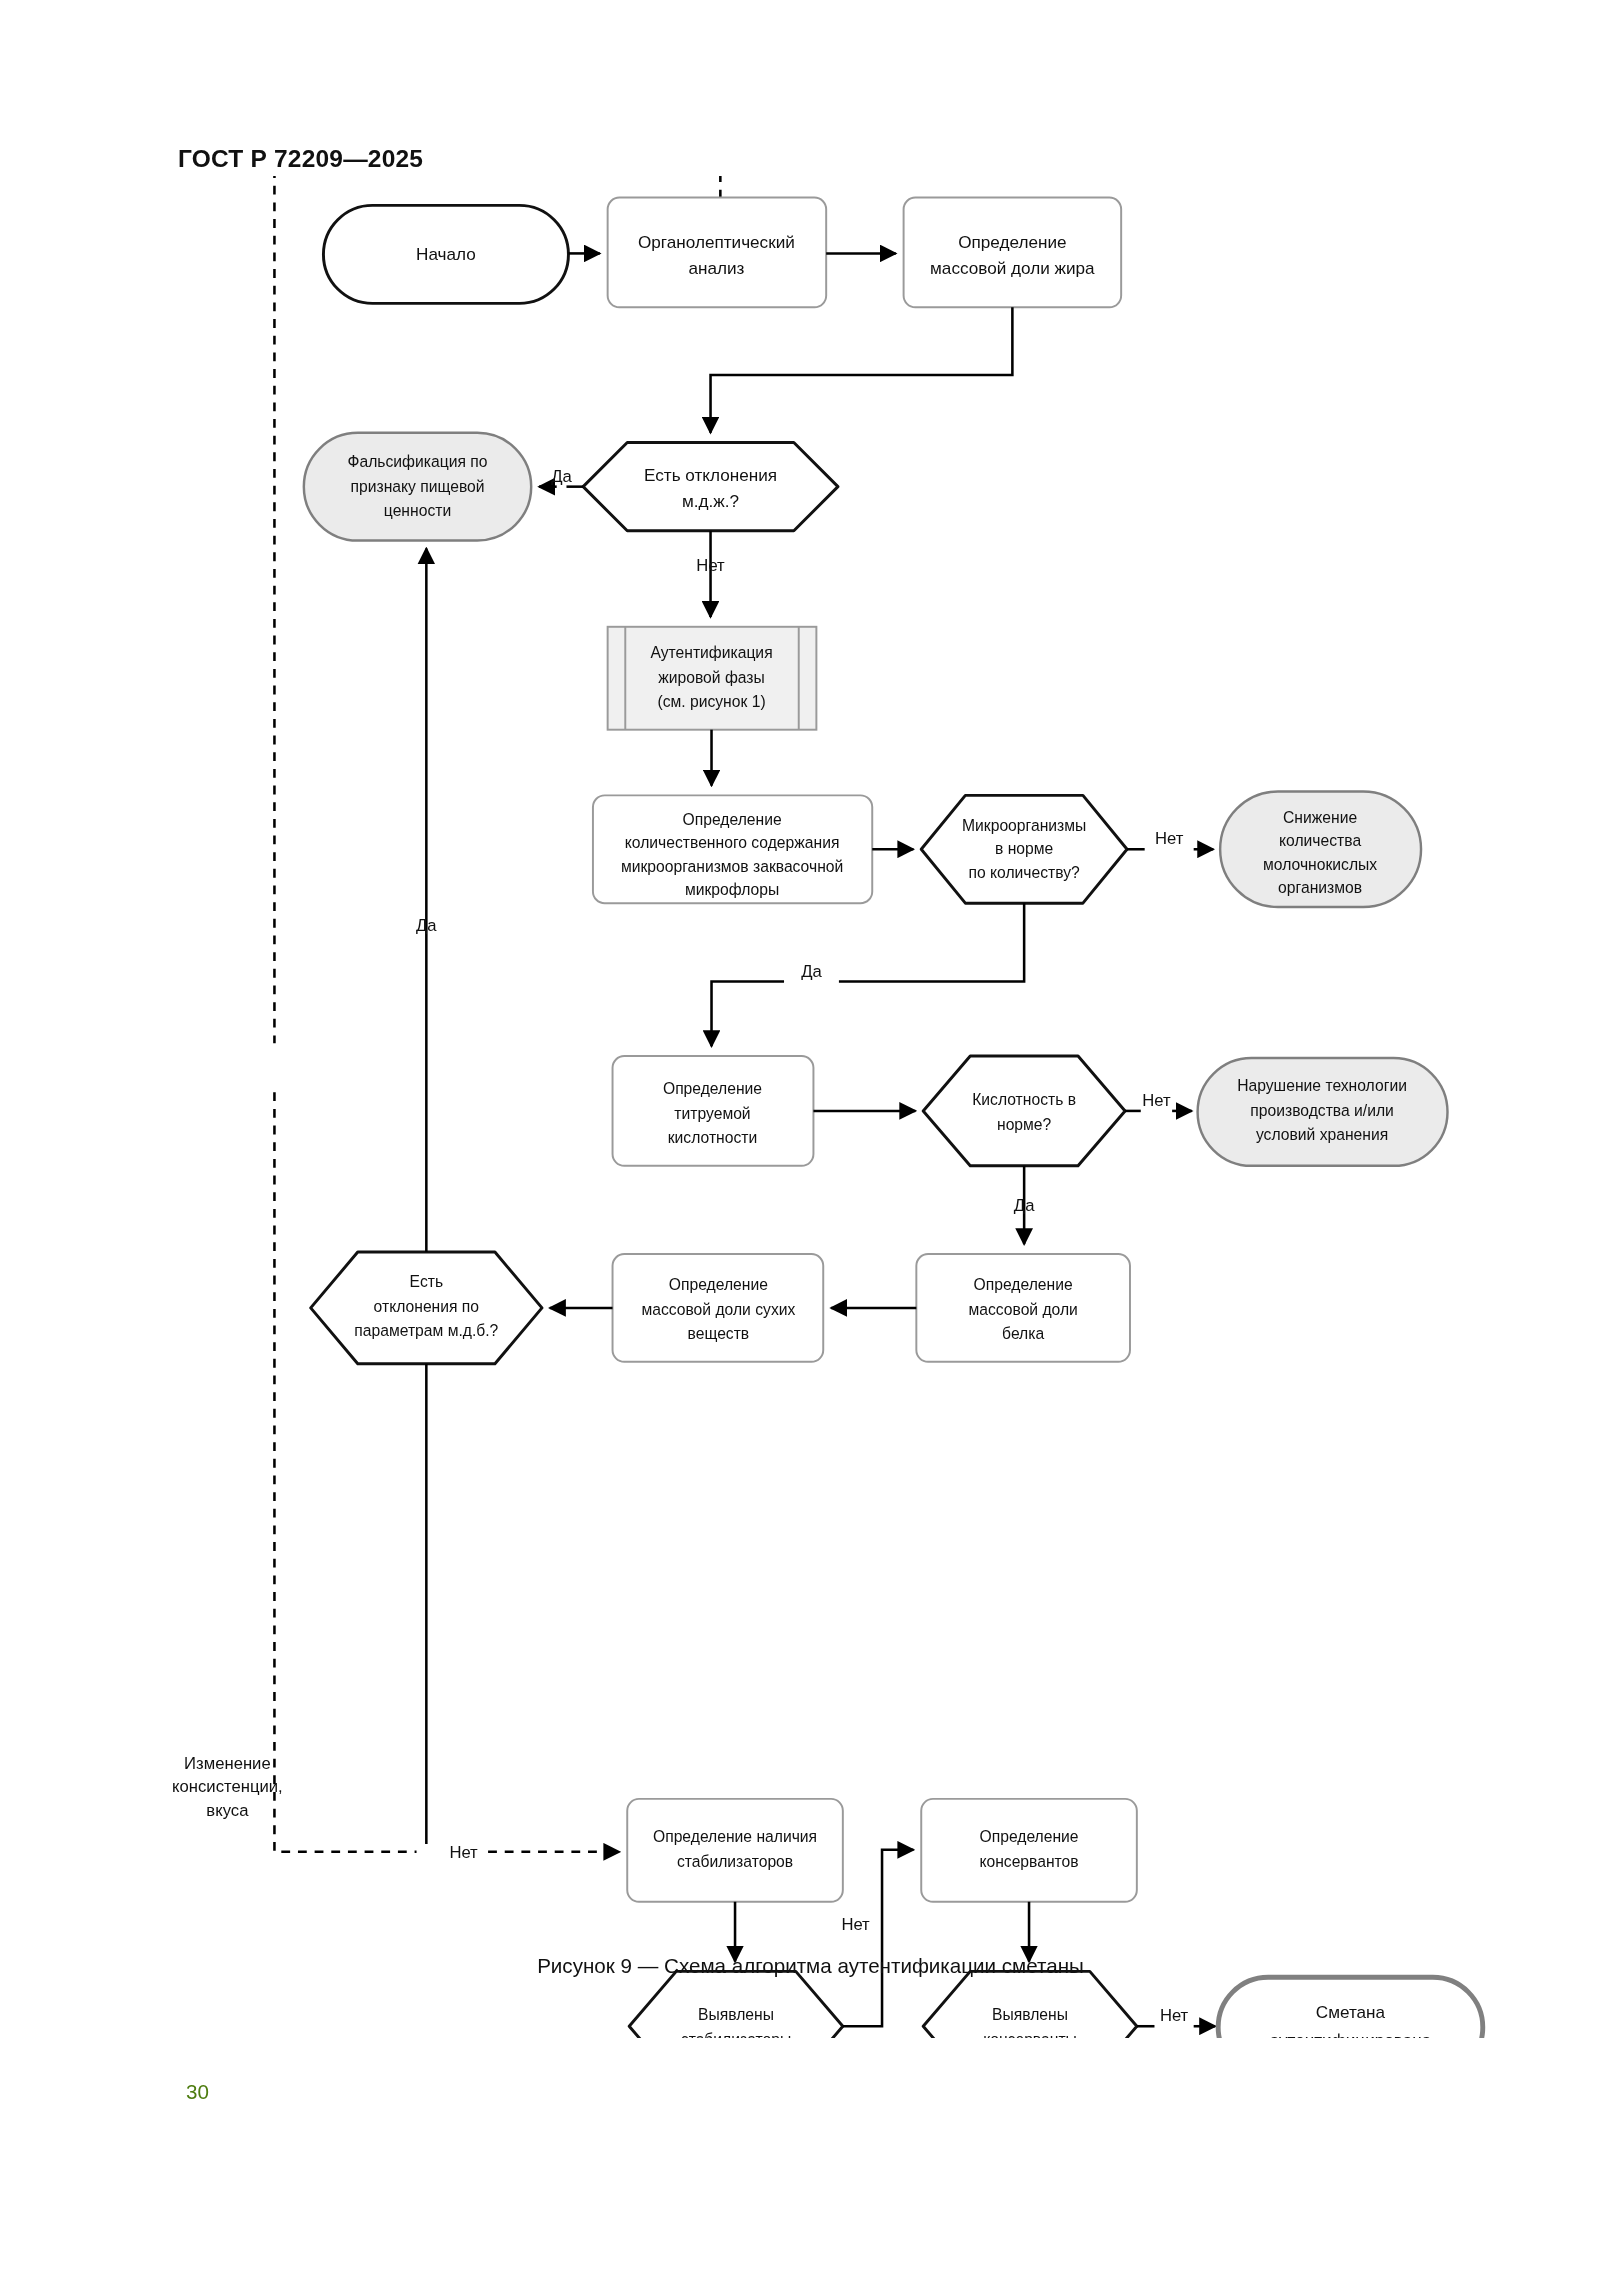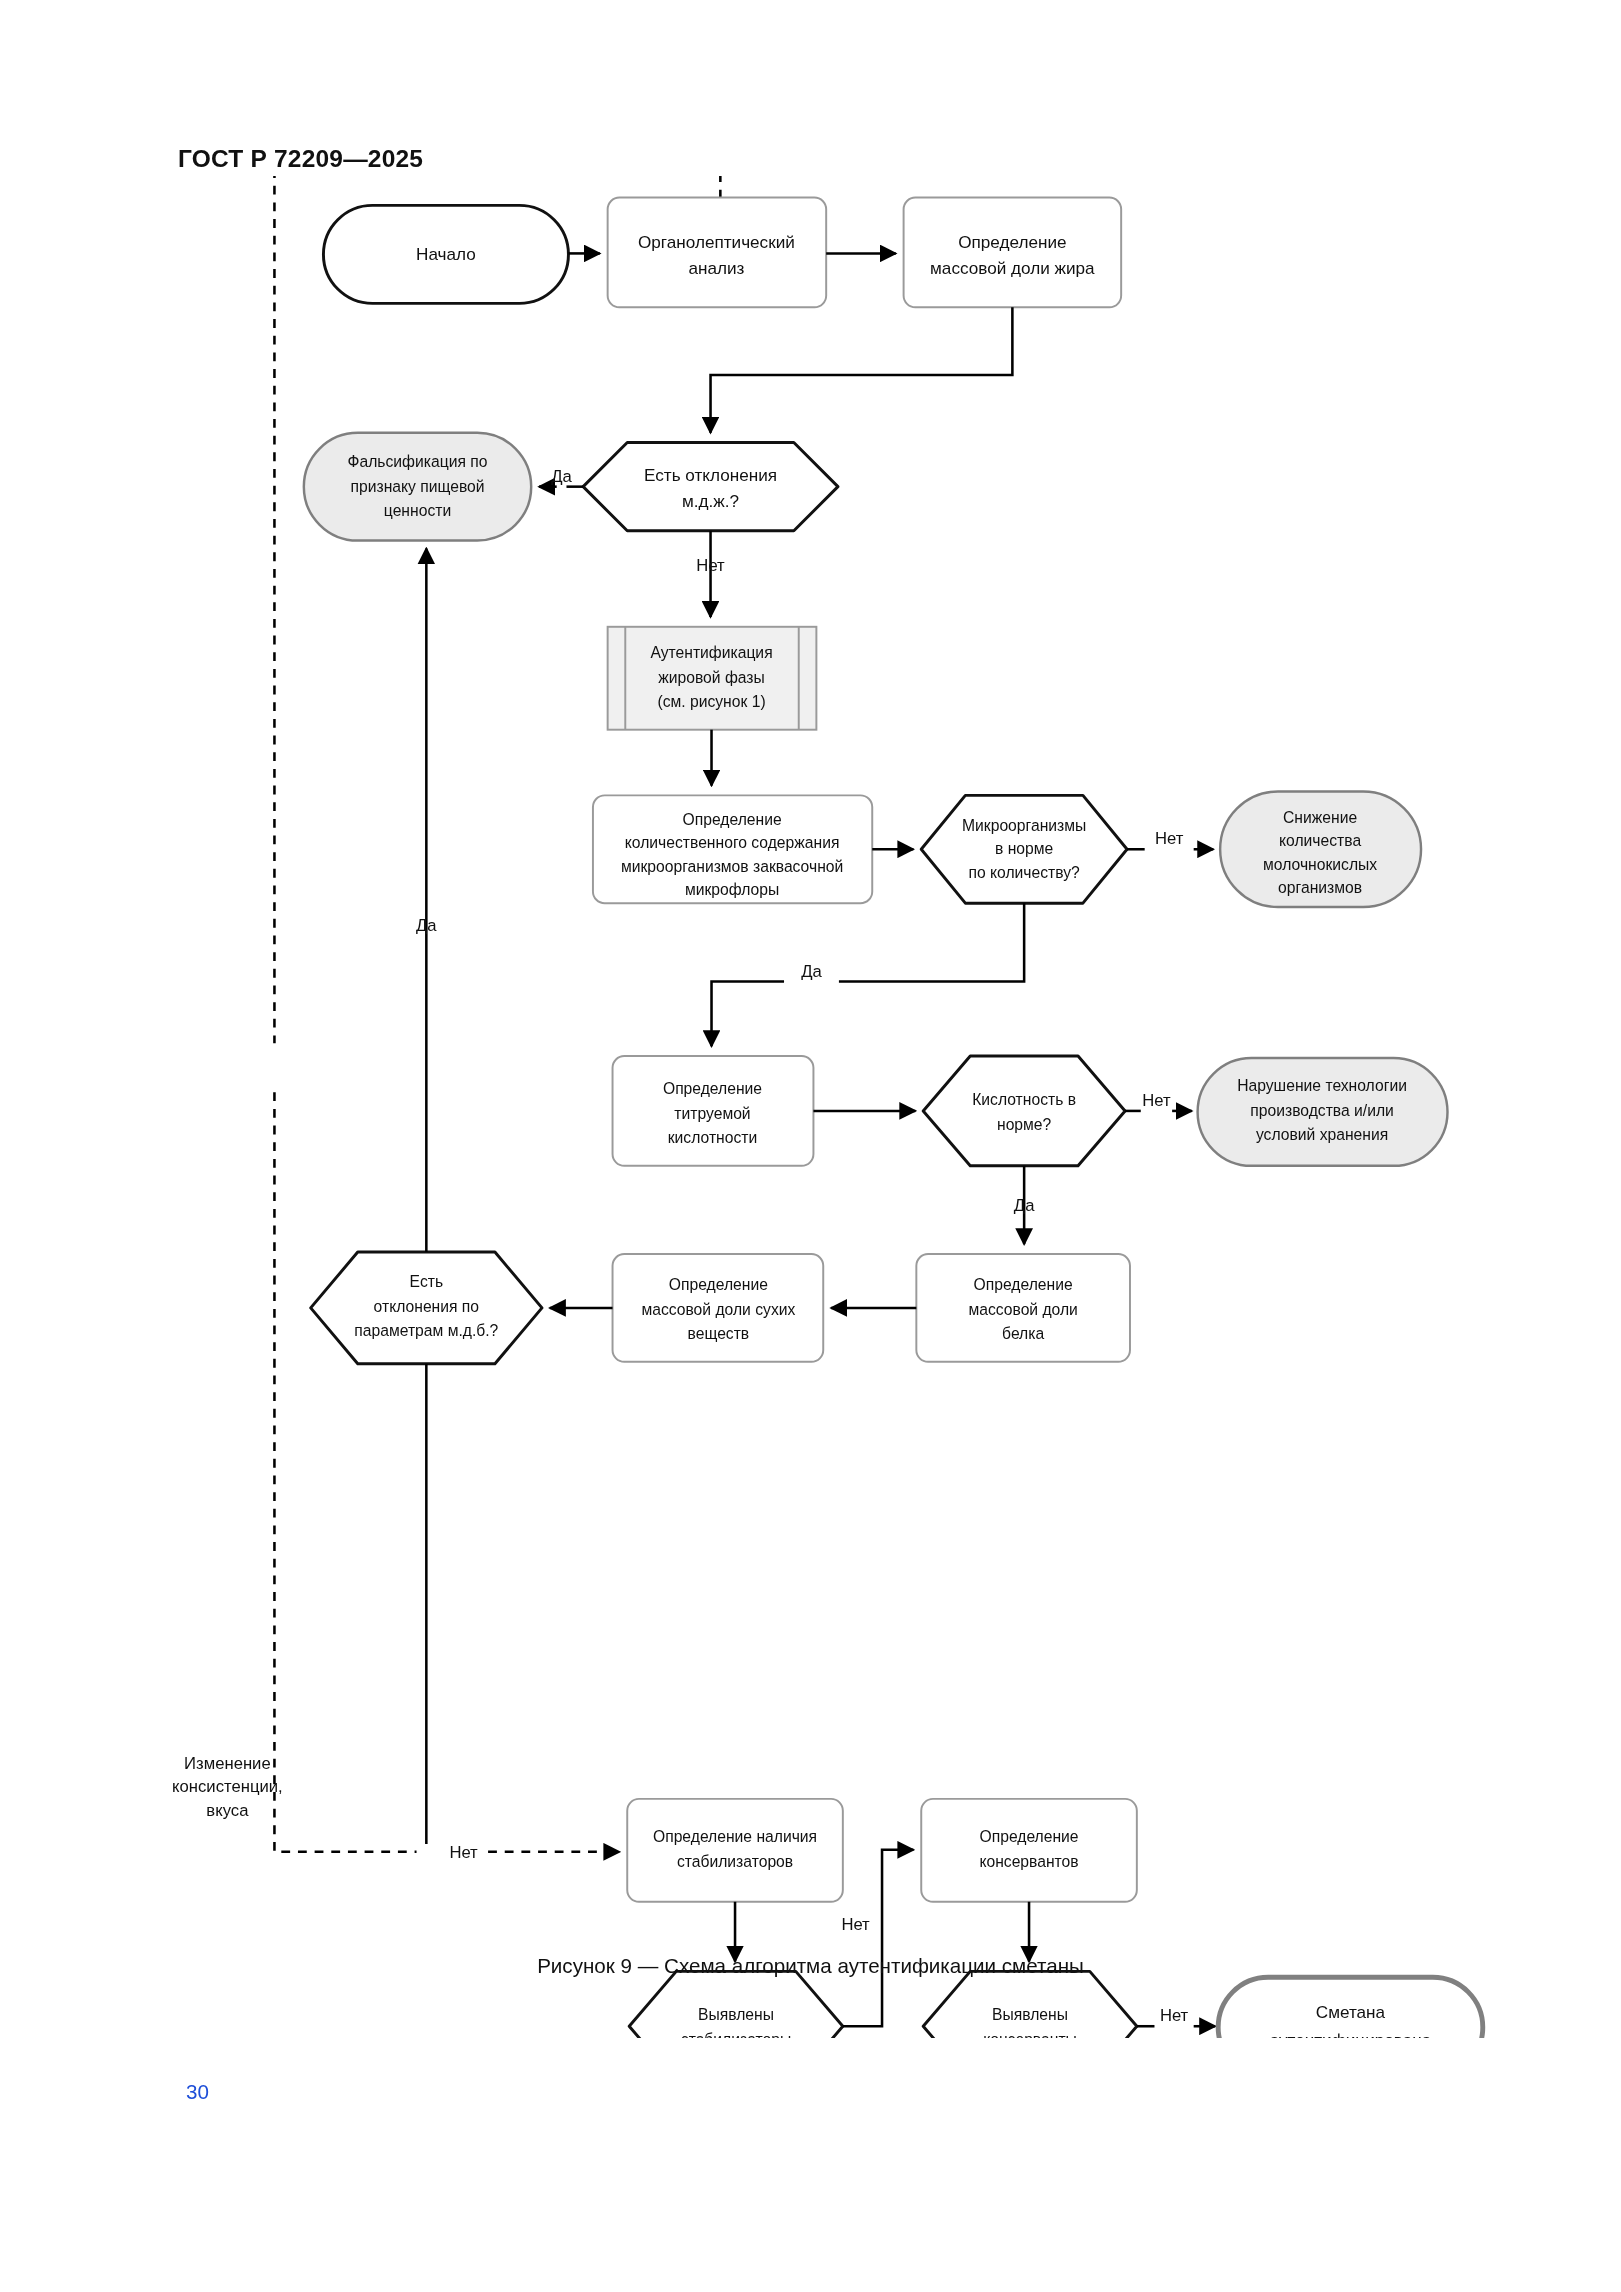--- a/index.html
+++ b/index.html
@@ -14,21 +14,21 @@
     position:absolute;left:178px;top:145px;
     font-size:24.5px;font-weight:bold;letter-spacing:0.2px;color:#111;
     white-space:nowrap;
   }
   #figure-wrap{position:absolute;left:0;top:176px;width:1419px;height:1833px;}
   #figure-caption{
     position:absolute;left:0;top:1914px;width:1621px;text-align:center;
     font-size:20.6px;color:#111;margin-top:40px;
   }
   #page-number{
-    position:absolute;left:186px;top:2080px;font-size:20.6px;color:#1d4ed8;
+    position:absolute;left:186px;top:2080px;font-size:20.6px;color:#4d7c0f;
   }
   svg{display:block;}
   .nd-text{font-family:"Liberation Sans","DejaVu Sans",sans-serif;font-size:17.5px;fill:#111;}
   .nd-text.sm{font-size:16px;}
   .edge-label{font-family:"Liberation Sans","DejaVu Sans",sans-serif;font-size:17px;fill:#111;}
   .side-note{font-family:"Liberation Sans","DejaVu Sans",sans-serif;font-size:17px;fill:#111;}
 </style>
 </head>
 <body>
 

